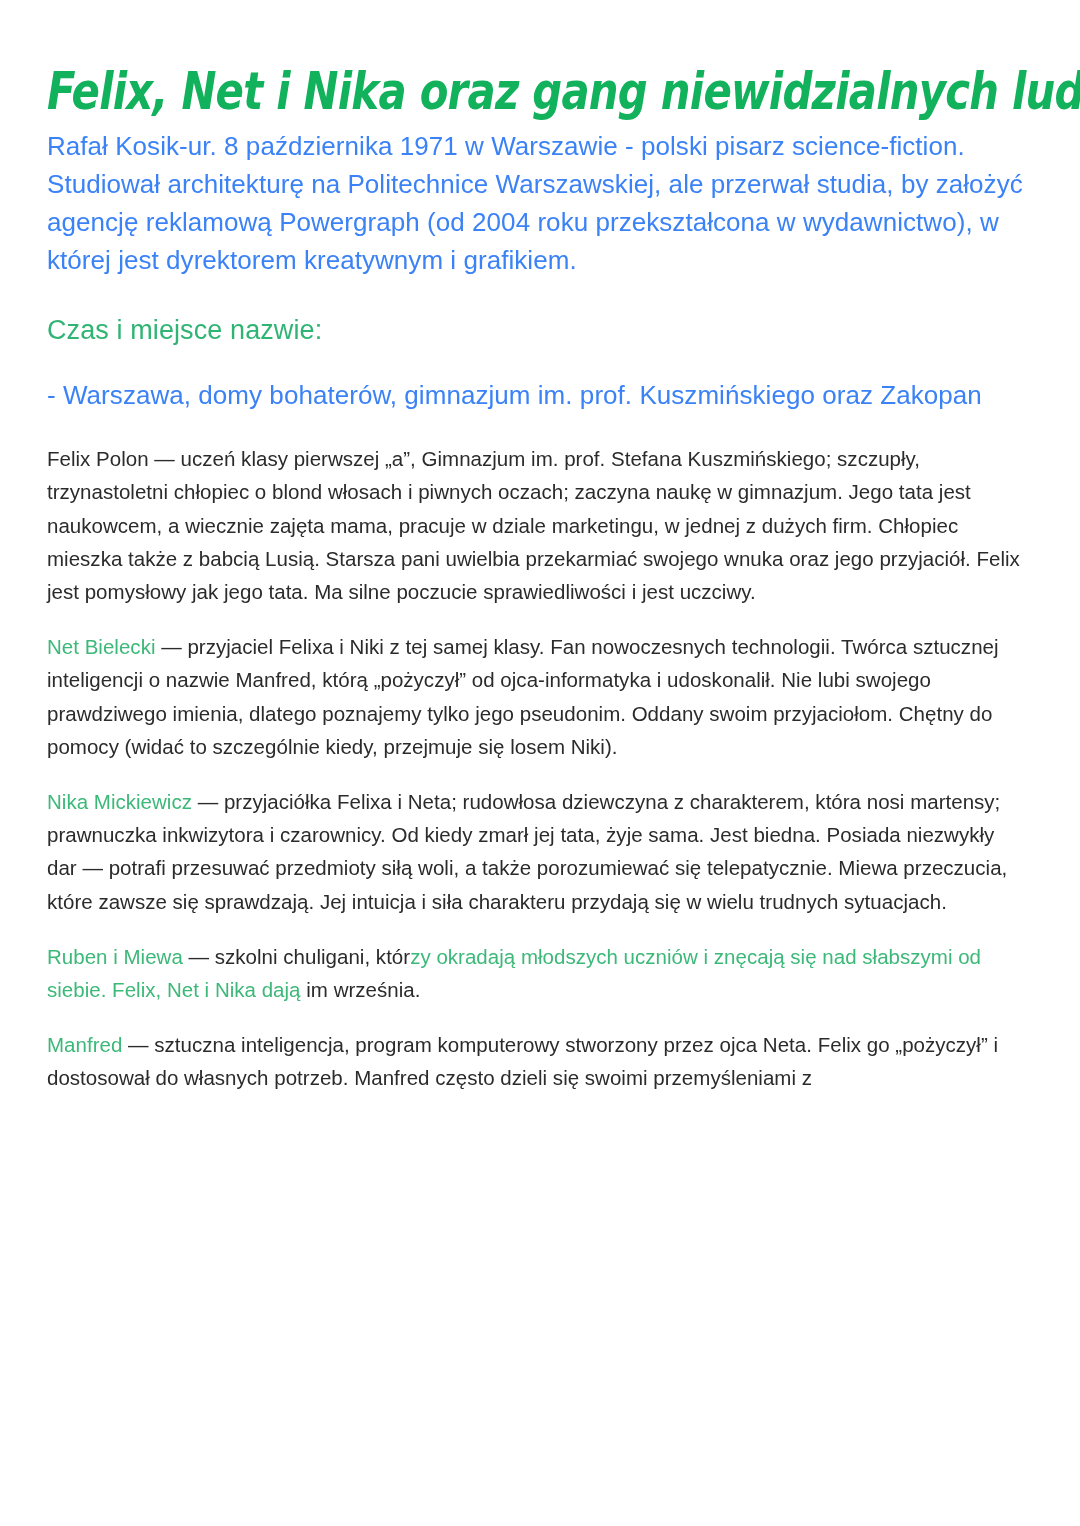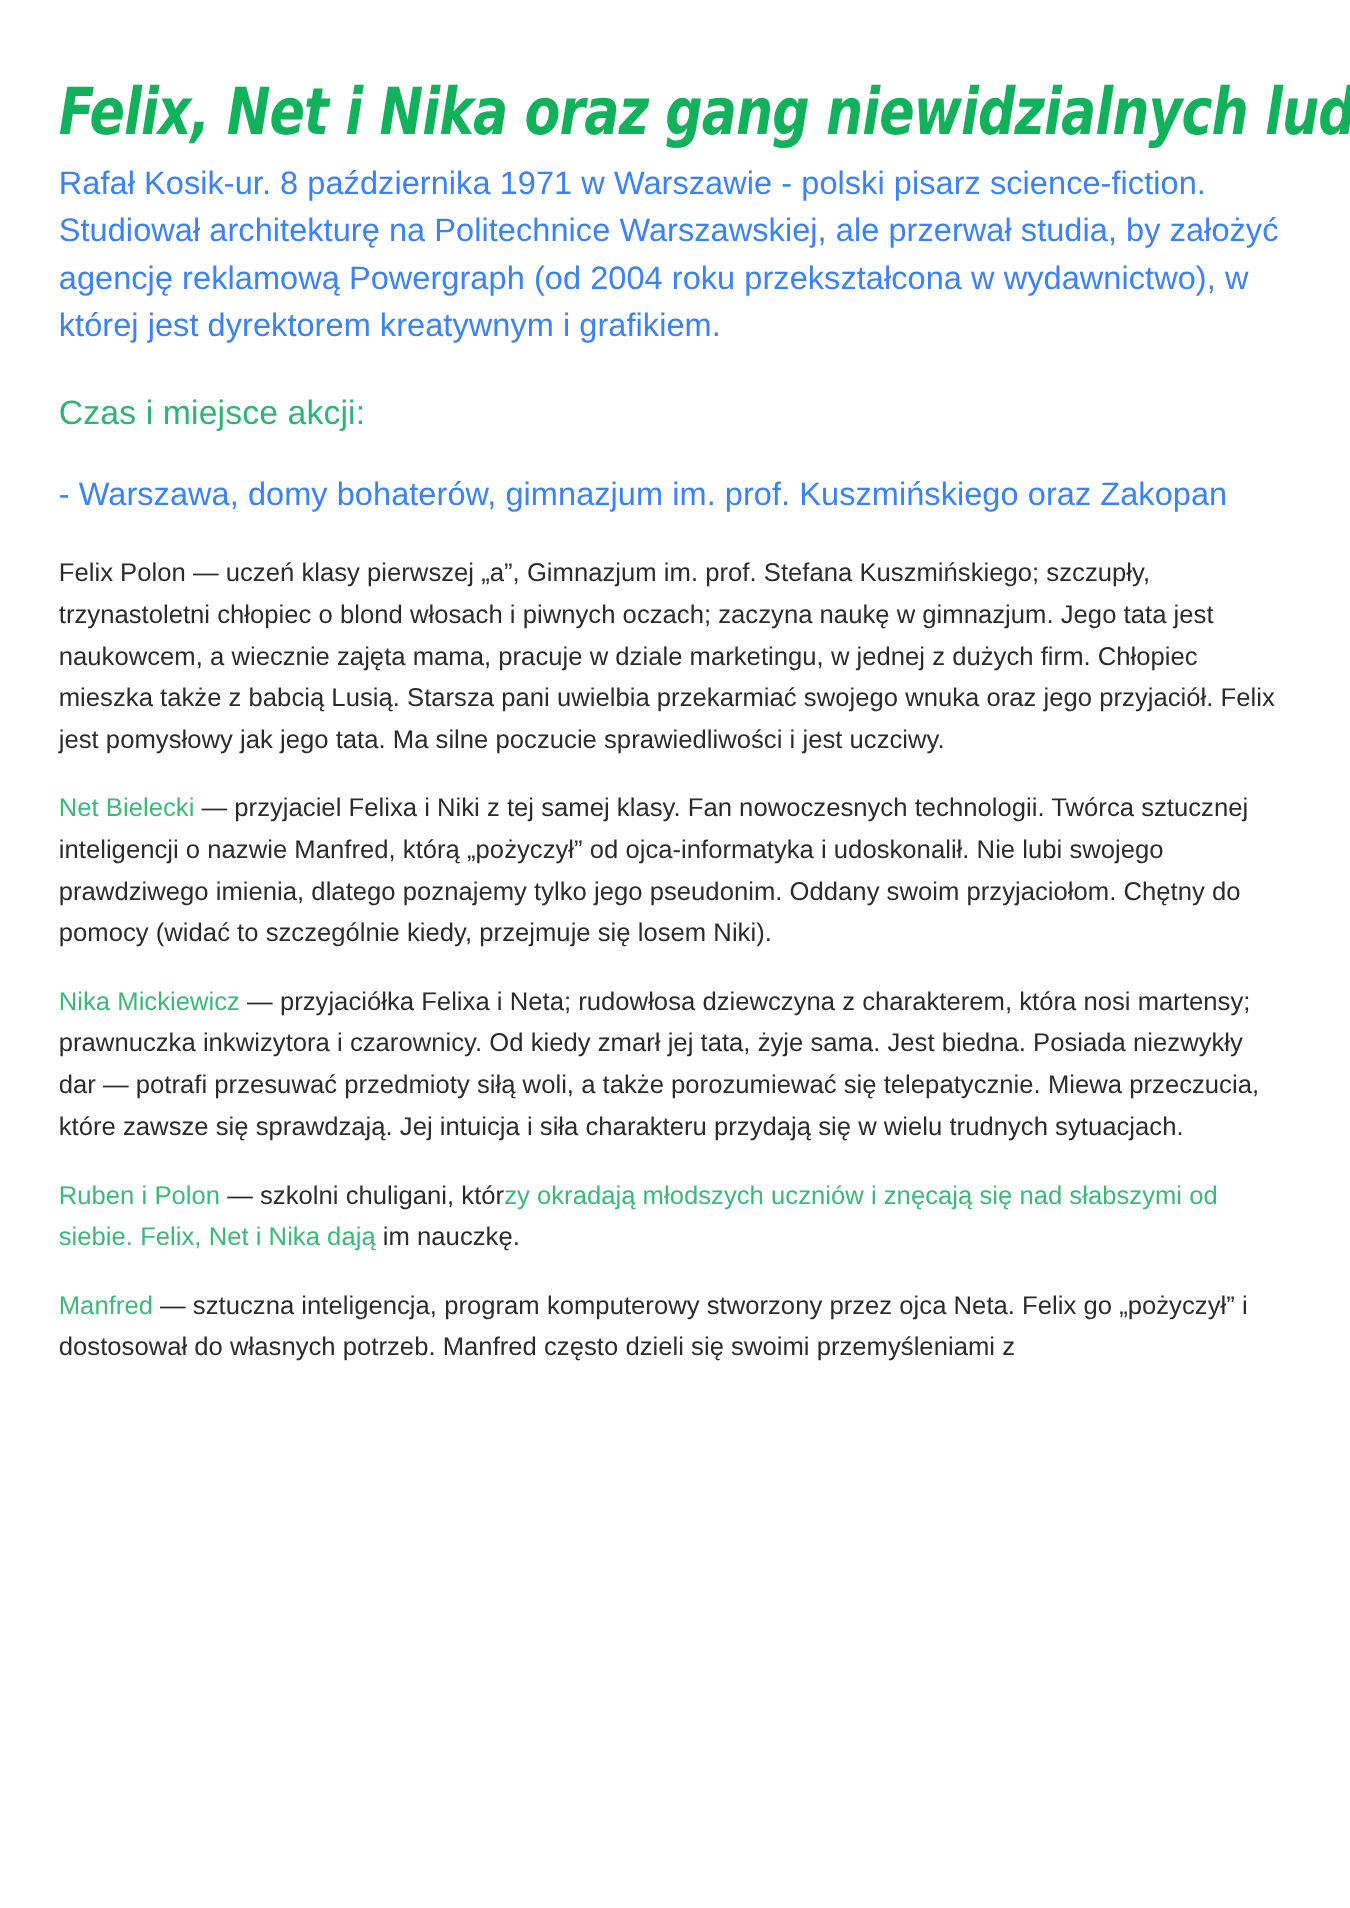--- a/index.html
+++ b/index.html
@@ -103,39 +103,39 @@
 </head>
 <body>
 
 <div class="page">
 
   <h1 class="doc-title">Felix, Net i Nika oraz gang niewidzialnych ludzi</h1>
 
 
   <p class="body-large p-author">Rafał Kosik-ur. 8 października 1971 w Warszawie - polski pisarz science-fiction. Studiował architekturę na Politechnice Warszawskiej, ale przerwał studia, by założyć agencję reklamową Powergraph (od 2004 roku przekształcona w wydawnictwo), w której jest dyrektorem kreatywnym i grafikiem.</p>
 
-  <h2 class="section-heading heading-czas">Czas i miejsce akcji:</h2>
+  <h2 class="section-heading heading-czas">Czas i miejsce nazwie:</h2>
 
 
   <p class="body-large p-miejsce">- Warszawa, domy bohaterów, gimnazjum im. prof. Kuszmińskiego oraz Zakopan</p>
 
 
   <p class="body-small p-felix">
     <span class="text-black">Felix Polon</span><span class="text-black"> — uczeń klasy pierwszej „a”, Gimnazjum im. prof. Stefana Kuszmińskiego; szczupły, trzynastoletni chłopiec o blond włosach i piwnych oczach; zaczyna naukę w gimnazjum. Jego tata jest naukowcem, a wiecznie zajęta mama, pracuje w dziale marketingu, w jednej z dużych firm. Chłopiec mieszka także z babcią Lusią. Starsza pani uwielbia przekarmiać swojego wnuka oraz jego przyjaciół. Felix jest pomysłowy jak jego tata. Ma silne poczucie sprawiedliwości i jest uczciwy.</span>
   </p>
 
   <p class="body-small p-net">
     <span class="name-green">Net Bielecki</span><span class="text-black"> — przyjaciel Felixa i Niki z tej samej klasy. Fan nowoczesnych technologii. Twórca sztucznej inteligencji o nazwie Manfred, którą „pożyczył” od ojca-informatyka i udoskonalił. Nie lubi swojego prawdziwego imienia, dlatego poznajemy tylko jego pseudonim. Oddany swoim przyjaciołom. Chętny do pomocy (widać to szczególnie kiedy, przejmuje się losem Niki).</span>
   </p>
 
   <p class="body-small p-nika">
     <span class="name-green">Nika Mickiewicz</span><span class="text-black"> — przyjaciółka Felixa i Neta; rudowłosa dziewczyna z charakterem, która nosi martensy; prawnuczka inkwizytora i czarownicy. Od kiedy zmarł jej tata, żyje sama. Jest biedna. Posiada niezwykły dar — potrafi przesuwać przedmioty siłą woli, a także porozumiewać się telepatycznie. Miewa przeczucia, które zawsze się sprawdzają. Jej intuicja i siła charakteru przydają się w wielu trudnych sytuacjach.</span>
   </p>
 
   <p class="body-small p-ruben">
-    <span class="name-green">Ruben i Polon</span><span class="text-black"> — szkolni chuligani, któr</span><span class="text-green">zy okradają młodszych uczniów i znęcają się nad słabszymi od siebie. Felix, Net i Nika dają</span><span class="text-black"> im nauczkę.</span>
+    <span class="name-green">Ruben i Miewa</span><span class="text-black"> — szkolni chuligani, któr</span><span class="text-green">zy okradają młodszych uczniów i znęcają się nad słabszymi od siebie. Felix, Net i Nika dają</span><span class="text-black"> im września.</span>
   </p>
 
   <p class="body-small p-manfred">
     <span class="name-green">Manfred</span><span class="text-black"> — sztuczna inteligencja, program komputerowy stworzony przez ojca Neta. Felix go „pożyczył” i dostosował do własnych potrzeb. Manfred często dzieli się swoimi przemyśleniami z</span>
   </p>
 
 </div>
 
 </body></html>

